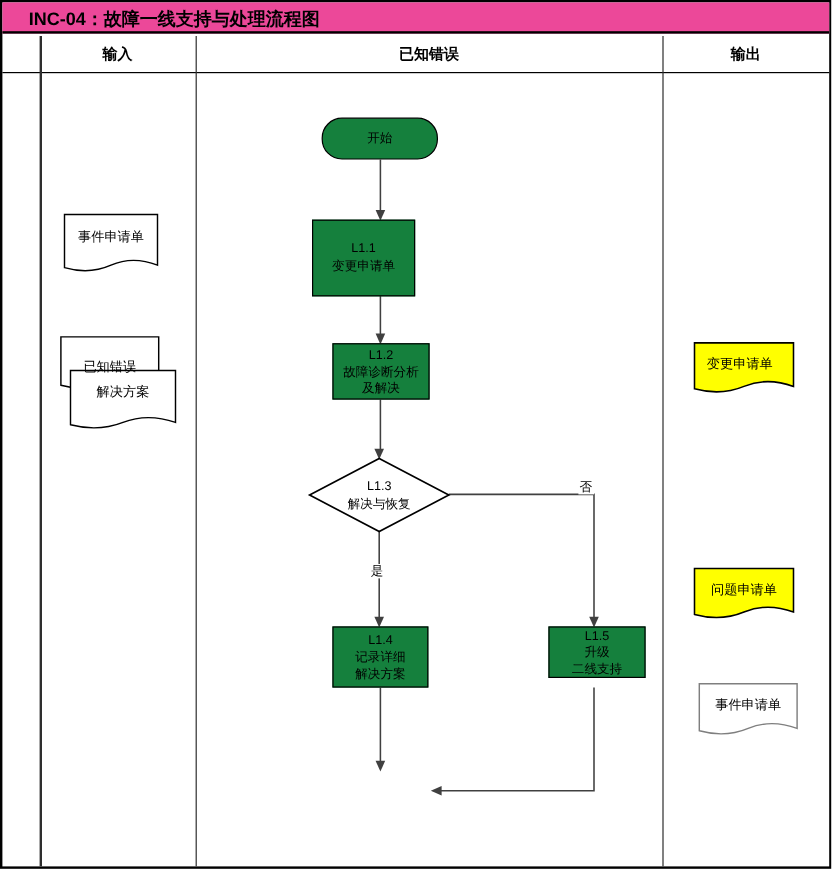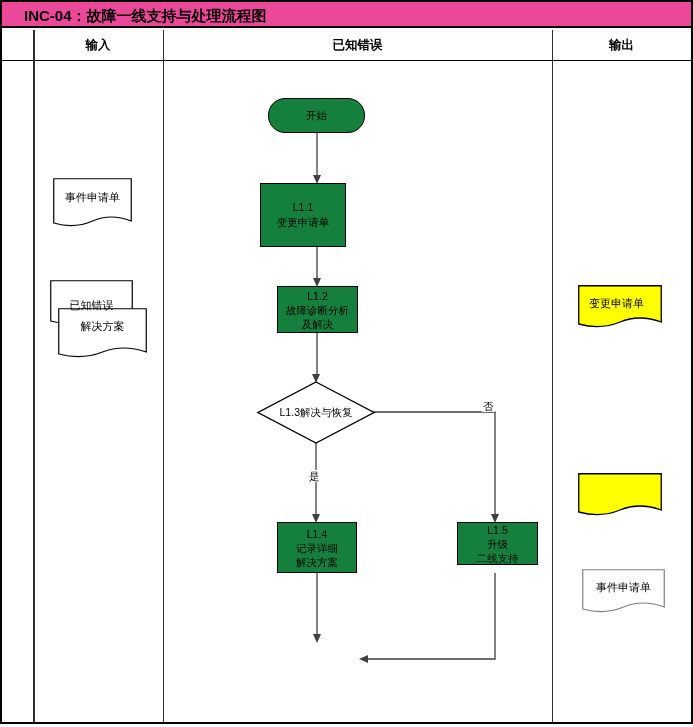--- a/index.html
+++ b/index.html
@@ -20,21 +20,21 @@
   .hline{position:absolute;background:#000;z-index:1;}
   .vline{position:absolute;background:#2e2e2e;z-index:1;}
   svg.layer{position:absolute;left:0;top:0;z-index:2;pointer-events:none;}
   .node{
     position:absolute;background:#15803d;border:1.4px solid #000;box-sizing:border-box;
     display:flex;flex-direction:column;align-items:center;justify-content:center;
     font-size:10.5px;line-height:15px;text-align:center;z-index:3;
   }
   .stadium{border-radius:17px;}
   .nodetext{
-    position:absolute;display:flex;align-items:center;justify-content:center;
+    position:absolute;display:flex;flex-direction:column;align-items:center;justify-content:center;
     font-size:10.5px;line-height:15px;text-align:center;z-index:4;
   }
   .pre{white-space:pre-line;}
   .doc-svg{position:absolute;z-index:3;overflow:visible;}
   .doc-label{
     position:absolute;display:flex;align-items:center;justify-content:center;
     font-size:11px;text-align:right;z-index:4;
   }
   .edge-label{
     position:absolute;font-size:10.5px;line-height:12px;background:#fff;padding:0 1px;z-index:4;
@@ -155,20 +155,23 @@
   <svg class="doc-svg" style="left:578px;top:285px;" width="84" height="52">
     <path d="M0.75,0.75 H83.25 V37 Q61.3,29 42,37 Q22.7,45 0.75,39 Z" stroke-width="1.3" fill="#ffff00" stroke="#000000"></path>
   </svg>
   <div class="doc-label" style="left:578px;top:285px;width:77px;height:36px;">
     <span>变更申请单</span>
   </div>
 
   <svg class="doc-svg" style="left:578px;top:473px;" width="84" height="52">
     <path d="M0.75,0.75 H83.25 V37 Q61.3,29 42,37 Q22.7,45 0.75,39 Z" stroke-width="1.3" fill="#ffff00" stroke="#000000"></path>
   </svg>
+  <div class="doc-label" style="left:578px;top:473px;width:84px;height:36px;">
+    <span>问题申请单</span>
+  </div>
 
   <svg class="doc-svg" style="left:582px;top:569px;" width="83" height="53">
     <path d="M0.75,0.75 H82.25 V38 Q60.6,30 41.5,38 Q22.4,46 0.75,40 Z" stroke-width="1.2" fill="#ffffff" stroke="#7f7f7f"></path>
   </svg>
   <div class="doc-label" style="left:582px;top:569px;width:83px;height:36px;">
     <span>事件申请单</span>
   </div>
 
 </div>
 

